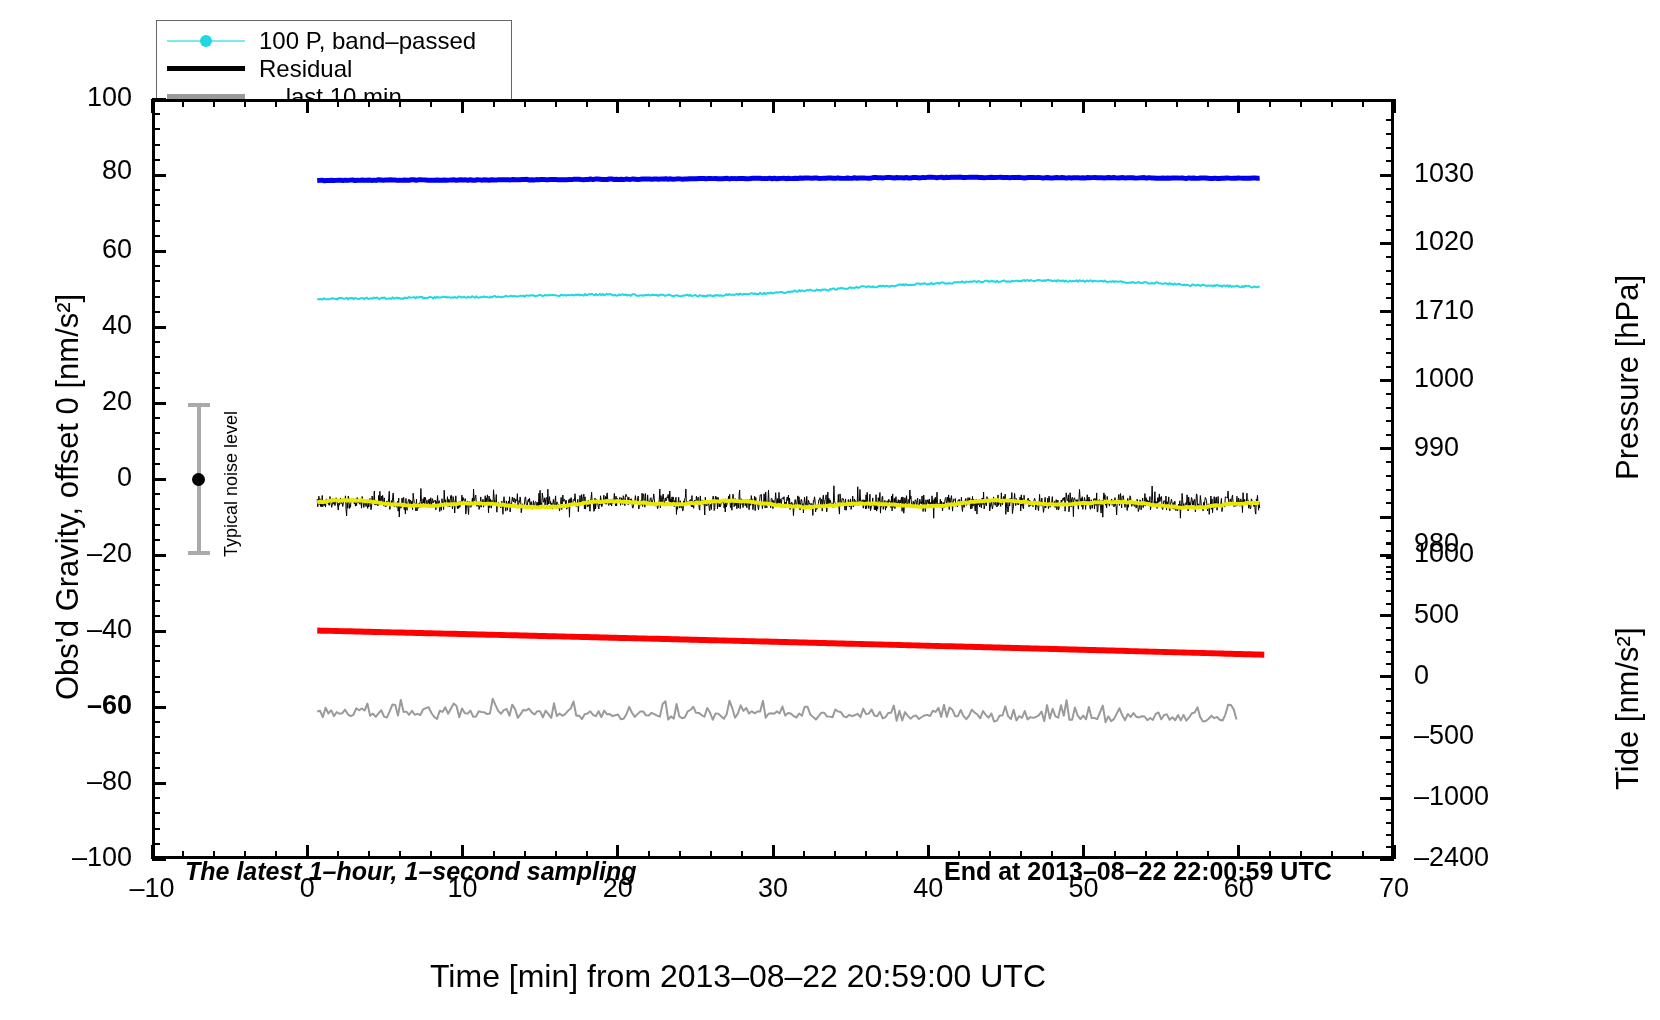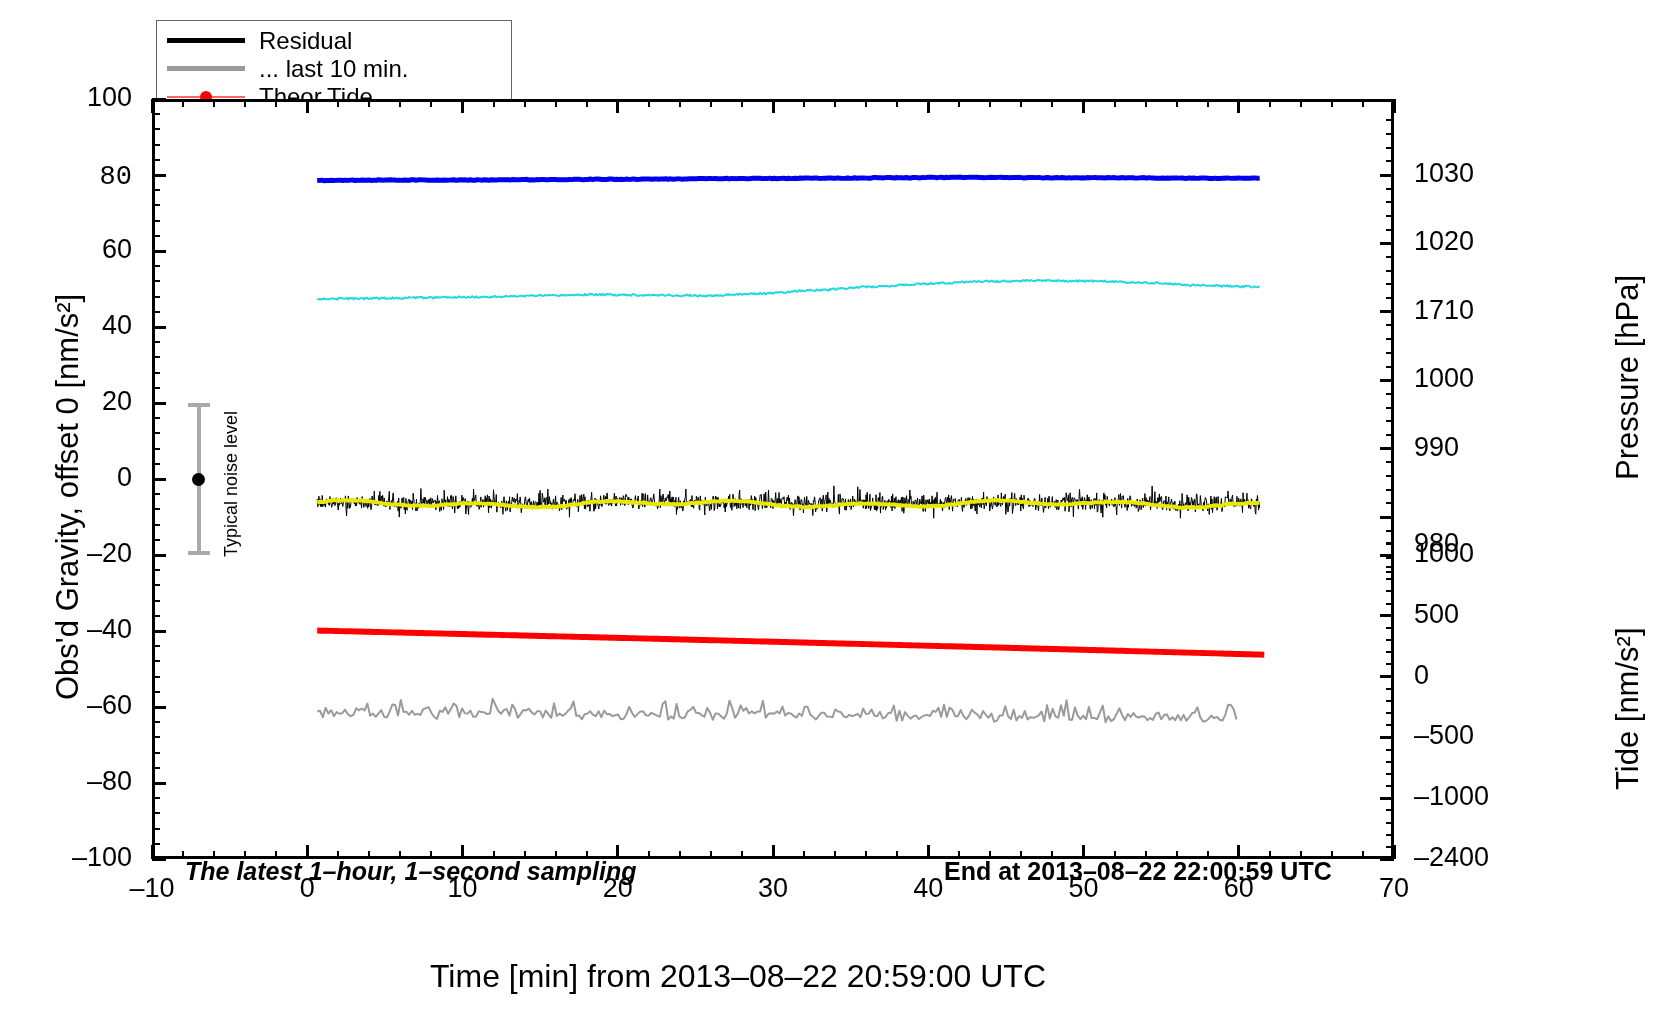--- a/index.html
+++ b/index.html
@@ -54,20 +54,27 @@
   
   .plot-note{position:absolute;font-size:25px;font-weight:bold;white-space:nowrap;}
 </style>
 </head>
 <body>
 
 <div id="root">
 
 
   <div id="legend">
+    <div class="legend-row">
+      <span class="legend-swatch">
+        <span class="legend-line" style="background:#7fe9ee"></span>
+        <span class="legend-dot" style="background:#20d8e0"></span>
+      </span>
+      <span class="legend-label">100 P, band–passed</span>
+    </div>
     <div class="legend-row">
       <span class="legend-swatch">
         <span class="legend-line thick" style="background:#000000"></span>
       </span>
       <span class="legend-label">Residual</span>
     </div>
     <div class="legend-row">
       <span class="legend-swatch">
         <span class="legend-line thick" style="background:#9a9a9a"></span>
       </span>
@@ -188,35 +195,35 @@
       <div class="tick" style="left: 1299.85px; top: 99px; width: 2px; height: 8px;"></div>
       <div class="tick" style="left: 1330.9px; top: 851px; width: 2px; height: 8px;"></div>
       <div class="tick" style="left: 1330.9px; top: 99px; width: 2px; height: 8px;"></div>
       <div class="tick" style="left: 1361.95px; top: 851px; width: 2px; height: 8px;"></div>
       <div class="tick" style="left: 1361.95px; top: 99px; width: 2px; height: 8px;"></div>
       <div class="tick" style="left: 152px; top: 857.5px; width: 14px; height: 3px;"></div>
       <div class="tl tl-left" style="left: 4px; top: 844px; width: 128px;">–100</div>
       <div class="tick" style="left: 152px; top: 781.5px; width: 14px; height: 3px;"></div>
       <div class="tl tl-left" style="left: 4px; top: 768px; width: 128px;">–80</div>
       <div class="tick" style="left: 152px; top: 705.5px; width: 14px; height: 3px;"></div>
-      <div class="tl tl-left" style="left: 4px; top: 692px; width: 128px;">–60</div>
+      <div class="tl tl-left" style="left: 4px; top: 692px; width: 128px; font-weight: bold;">–60</div>
       <div class="tick" style="left: 152px; top: 629.5px; width: 14px; height: 3px;"></div>
       <div class="tl tl-left" style="left: 4px; top: 616px; width: 128px;">–40</div>
       <div class="tick" style="left: 152px; top: 553.5px; width: 14px; height: 3px;"></div>
       <div class="tl tl-left" style="left: 4px; top: 540px; width: 128px;">–20</div>
       <div class="tick" style="left: 152px; top: 477.5px; width: 14px; height: 3px;"></div>
       <div class="tl tl-left" style="left: 4px; top: 464px; width: 128px;">0</div>
       <div class="tick" style="left: 152px; top: 401.5px; width: 14px; height: 3px;"></div>
       <div class="tl tl-left" style="left: 4px; top: 388px; width: 128px;">20</div>
       <div class="tick" style="left: 152px; top: 325.5px; width: 14px; height: 3px;"></div>
       <div class="tl tl-left" style="left: 4px; top: 312px; width: 128px;">40</div>
       <div class="tick" style="left: 152px; top: 249.5px; width: 14px; height: 3px;"></div>
       <div class="tl tl-left" style="left: 4px; top: 236px; width: 128px;">60</div>
       <div class="tick" style="left: 152px; top: 173.5px; width: 14px; height: 3px;"></div>
-      <div class="tl tl-left" style="left: 4px; top: 164px; width: 128px; font-family: Liberation Mono, monospace;">80</div>
+      <div class="tl tl-left" style="left: 4px; top: 157px; width: 128px;">80</div>
       <div class="tick" style="left: 152px; top: 97.5px; width: 14px; height: 3px;"></div>
       <div class="tl tl-left" style="left: 4px; top: 84px; width: 128px;">100</div>
       <div class="tick" style="left: 152px; top: 842.8px; width: 8px; height: 2px;"></div>
       <div class="tick" style="left: 152px; top: 827.6px; width: 8px; height: 2px;"></div>
       <div class="tick" style="left: 152px; top: 812.4px; width: 8px; height: 2px;"></div>
       <div class="tick" style="left: 152px; top: 797.2px; width: 8px; height: 2px;"></div>
       <div class="tick" style="left: 152px; top: 766.8px; width: 8px; height: 2px;"></div>
       <div class="tick" style="left: 152px; top: 751.6px; width: 8px; height: 2px;"></div>
       <div class="tick" style="left: 152px; top: 736.4px; width: 8px; height: 2px;"></div>
       <div class="tick" style="left: 152px; top: 721.2px; width: 8px; height: 2px;"></div>

